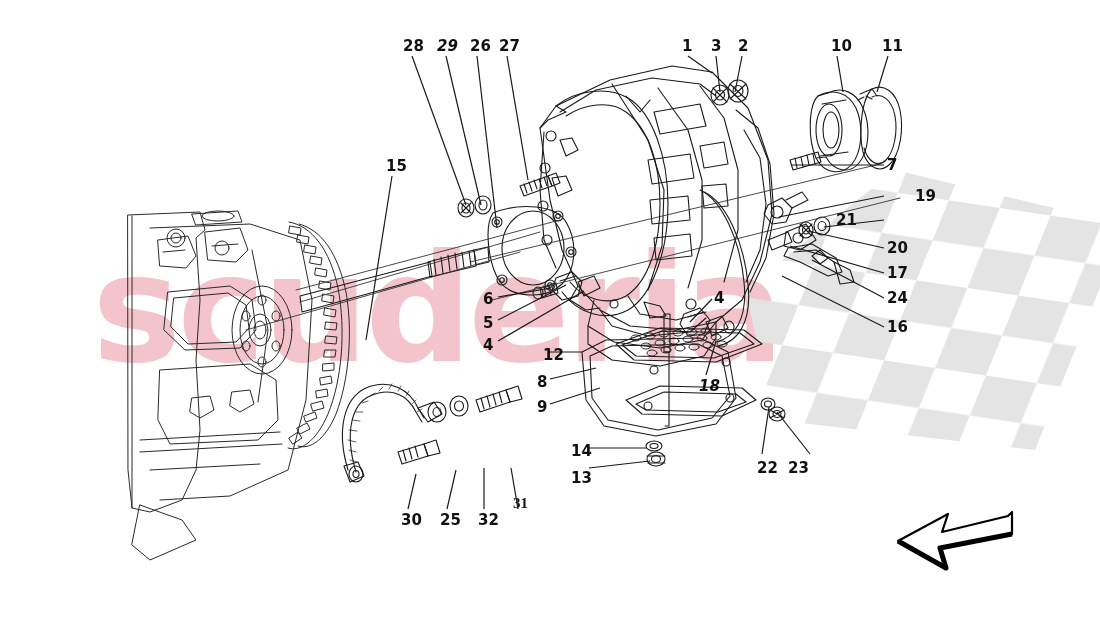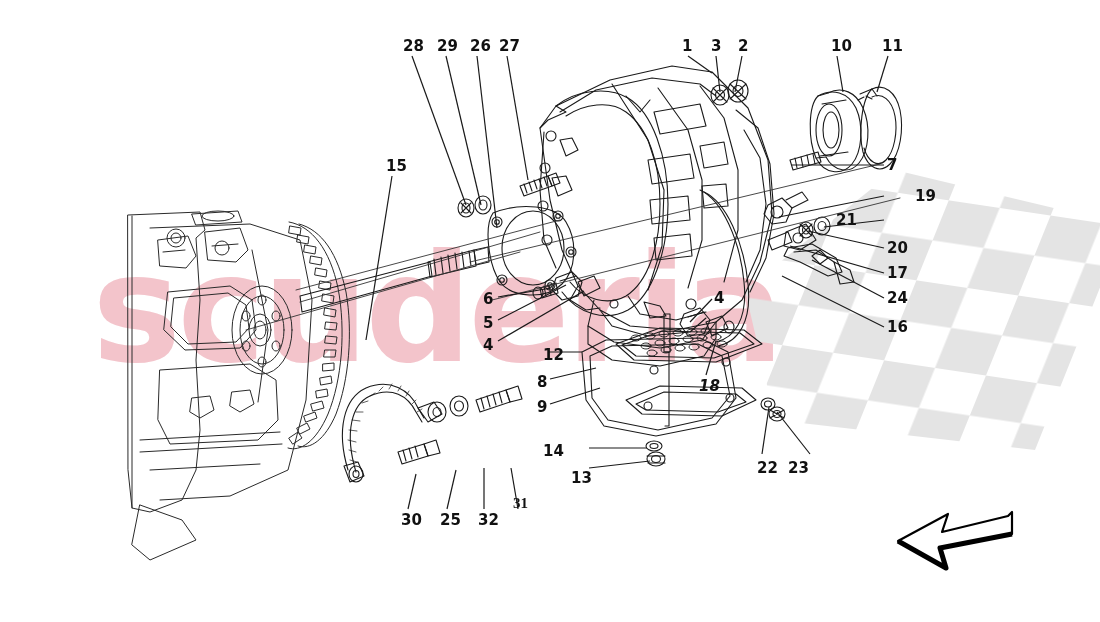--- a/index.html
+++ b/index.html
@@ -425,21 +425,21 @@
       </g>
 
     <g>
       <path d="M1012,512 L1012,534 L940,548 L946,568 L898,541 L948,514 L942,532 L1008,516 Z" fill="#ffffff" stroke="#000" stroke-width="2.2" stroke-linejoin="round"></path>
       <path d="M1012,534 L940,548 L946,568 L898,541" fill="none" stroke="#000" stroke-width="5" stroke-linejoin="round"></path>
     </g>
   </svg>
 
   <div id="labels">
       <div class="lbl" style="left: 403px; top: 39px;">28</div>
-      <div class="lbl" style="left: 437px; top: 39px;">29</div>
+      <div class="lbl" style="left: 437px; top: 39px; font-style: italic;">29</div>
       <div class="lbl" style="left: 470px; top: 39px;">26</div>
       <div class="lbl" style="left: 499px; top: 39px;">27</div>
       <div class="lbl" style="left: 682px; top: 39px;">1</div>
       <div class="lbl" style="left: 711px; top: 39px;">3</div>
       <div class="lbl" style="left: 738px; top: 39px;">2</div>
       <div class="lbl" style="left: 831px; top: 39px;">10</div>
       <div class="lbl" style="left: 882px; top: 39px;">11</div>
       <div class="lbl" style="left: 386px; top: 159px;">15</div>
       <div class="lbl" style="left: 887px; top: 158px;">7</div>
       <div class="lbl" style="left: 887px; top: 189px; margin-left: 28px;">19</div>
@@ -449,21 +449,21 @@
       <div class="lbl" style="left: 887px; top: 291px;">24</div>
       <div class="lbl" style="left: 887px; top: 320px;">16</div>
       <div class="lbl" style="left: 483px; top: 292px;">6</div>
       <div class="lbl" style="left: 483px; top: 316px;">5</div>
       <div class="lbl" style="left: 483px; top: 338px;">4</div>
       <div class="lbl" style="left: 714px; top: 291px;">4</div>
       <div class="lbl" style="left: 532px; top: 348px; margin-left: 11px;">12</div>
       <div class="lbl" style="left: 537px; top: 375px;">8</div>
       <div class="lbl" style="left: 537px; top: 400px;">9</div>
       <div class="lbl" style="left: 699px; top: 379px; font-style: italic;">18</div>
-      <div class="lbl" style="left: 543px; top: 444px;">14</div>
+      <div class="lbl" style="left: 571px; top: 444px;">14</div>
       <div class="lbl" style="left: 571px; top: 471px;">13</div>
       <div class="lbl" style="left: 757px; top: 461px;">22</div>
       <div class="lbl" style="left: 788px; top: 461px;">23</div>
       <div class="lbl" style="left: 401px; top: 513px;">30</div>
       <div class="lbl" style="left: 440px; top: 513px;">25</div>
       <div class="lbl" style="left: 478px; top: 513px;">32</div>
       <div class="lbl" style="left: 513px; top: 496px; font-family: Liberation Serif, serif;">31</div>
     </div>
 
 </div>

